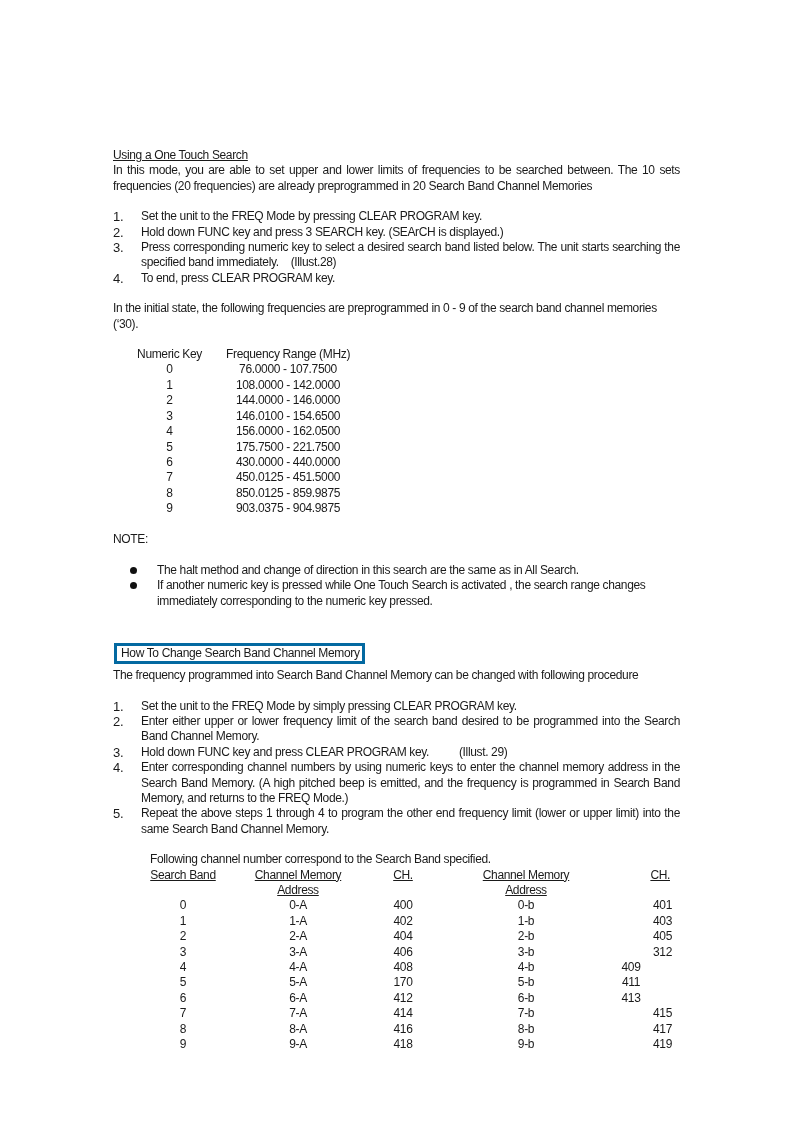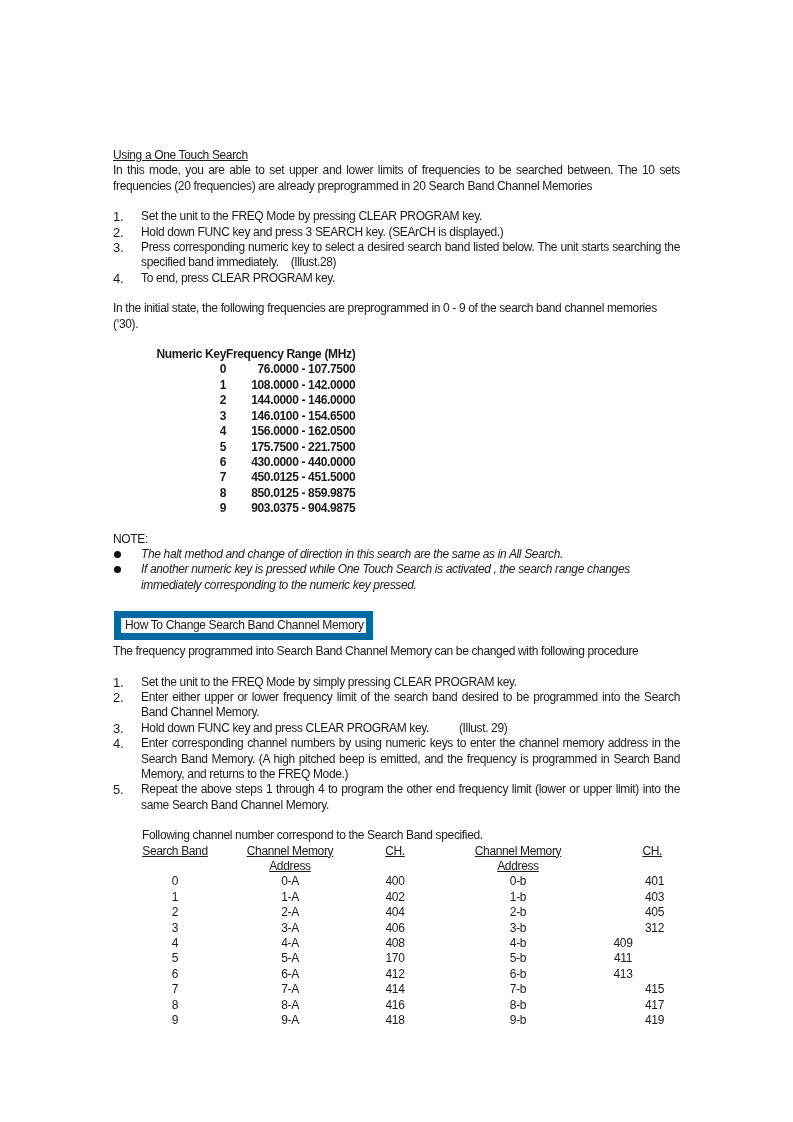--- a/index.html
+++ b/index.html
@@ -46,54 +46,53 @@
       position: absolute;
       left: 0;
       top: 0;
       font-size: 13px;
     }
     .freq-table {
       border-collapse: collapse;
     }
     .freq-table td, .freq-table th {
       padding: 0;
-      font-weight: bold;
-      text-align: right;
+      font-weight: normal;
+      text-align: center;
       vertical-align: top;
       height: 15.4px;
     }
     .freq-table .col-key { width: 113px; }
     ul.notes {
       list-style: none;
-      margin: 0;
-      padding: 0;
-      font-style: italic;
+      margin: 16px;
+      padding: 0;
     }
     ul.notes li {
       position: relative;
       padding-left: 28px;
     }
     ul.notes li .bullet {
       position: absolute;
       left: 1px;
       top: 4px;
       width: 7px;
       height: 7px;
       border-radius: 50%;
       background: #111;
     }
     .boxed-heading {
       display: inline-block;
-      border: 7px solid #0369a1;
+      border: 3px solid #0369a1;
       padding: 0 2px 0 4px;
       margin-left: 1px;
       line-height: 15px;
     }
     .channel-block {
-      margin-left: 29px;
+      margin-left: 37px;
     }
     .ch-table {
       border-collapse: collapse;
     }
     .ch-table th, .ch-table td {
       padding: 0;
       font-weight: normal;
       height: 15.2px;
       text-align: center;
       vertical-align: top;

